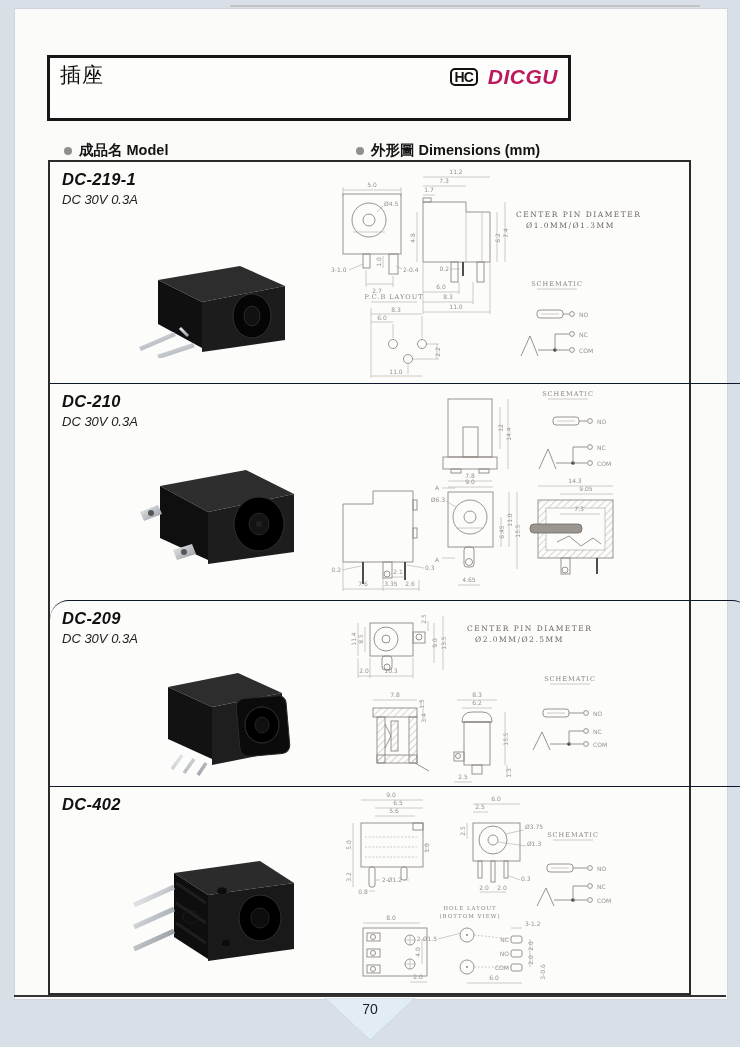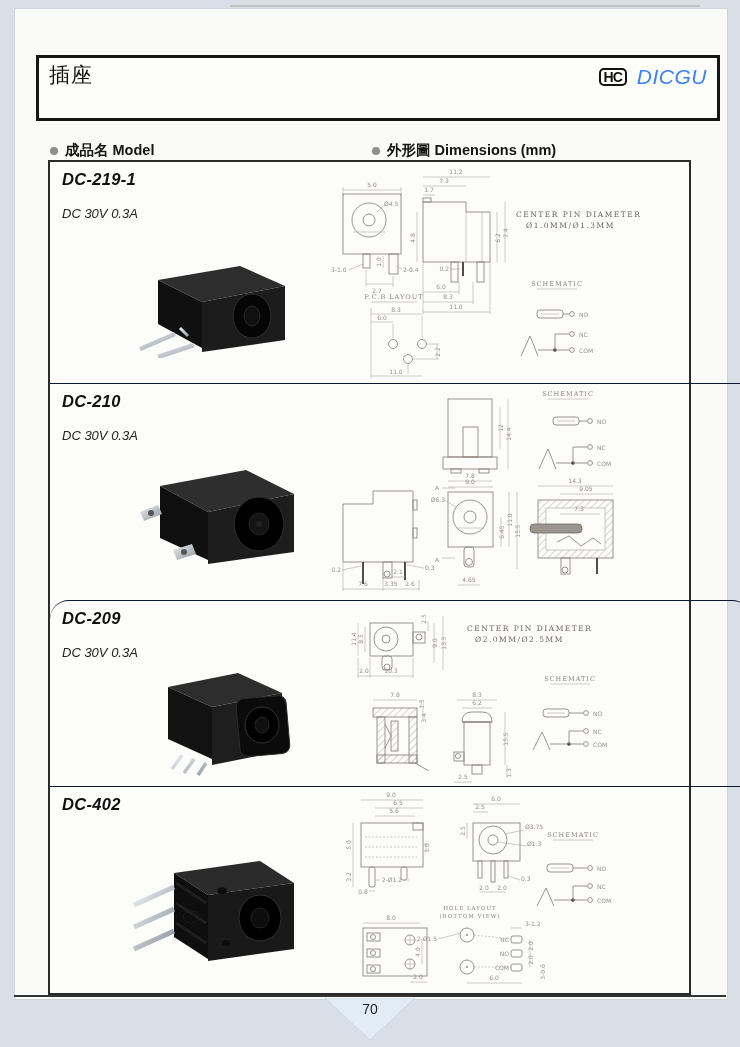--- a/index.html
+++ b/index.html
@@ -1,33 +1,33 @@
 <!DOCTYPE html>
 <html><head>
 <meta charset="utf-8">
 <style>
   html,body{margin:0;padding:0;}
   body{width:740px;height:1047px;position:relative;background:#d8dfe6;font-family:"Liberation Sans",sans-serif;overflow:hidden;}
   .scan-page{position:absolute;left:14px;top:8px;width:712px;height:990px;background:#fafaf8;border:1px solid #cfd6db;}
   .scan-artifact{position:absolute;left:230px;top:5px;width:470px;height:2px;background:#b2aca7;opacity:.55;}
-  .header-box{position:absolute;left:36px;top:55px;width:684px;height:66px;border:3px solid #161616;background:#fdfdfc;box-sizing:border-box;}
+  .header-box{position:absolute;left:47px;top:55px;width:524px;height:66px;border:3px solid #161616;background:#fdfdfc;box-sizing:border-box;}
   .header-title{position:absolute;left:10px;top:3px;font-size:21px;color:#0d0d0d;letter-spacing:1px;}
   .logo{position:absolute;right:10px;top:7px;display:flex;align-items:center;gap:10px;}
   .logo-mark{border:2px solid #111;border-radius:5px;font-weight:bold;font-size:14px;line-height:14px;padding:0 3px;letter-spacing:-1px;color:#111;}
-  .logo-text{font-size:21px;font-weight:400;font-style:italic;color:#3b82f6;letter-spacing:.5px;}
+  .logo-text{font-size:21px;font-weight:700;font-style:italic;color:#be185d;letter-spacing:.5px;}
   .header-bar{position:absolute;left:4px;right:4px;bottom:3px;height:26px;background:#4f4f4f;color:#fff;display:flex;justify-content:space-between;align-items:center;padding:0 8px;box-sizing:border-box;}
   .header-bar span{font-size:14.5px;font-weight:bold;letter-spacing:.3px;}
   .sec-label{position:absolute;top:141px;display:flex;align-items:center;gap:7px;font-size:14.5px;font-weight:bold;color:#141414;}
   .bullet{width:8px;height:8px;border-radius:50%;background:#8f8f8f;display:inline-block;}
   .main-box{position:absolute;left:48px;top:160px;width:643px;height:835px;border:2px solid #2b2b2b;background:#fcfcfb;box-sizing:border-box;}
   .row{position:absolute;left:0;width:701px;}
   .row.divided{border-top:1px solid #0f172a;}
   .model-block{position:absolute;left:12px;top:8px;}
   .model-name{font-size:16.5px;font-weight:bold;font-style:italic;color:#111;letter-spacing:.3px;}
-  .model-spec{font-size:13px;font-style:italic;color:#222;margin-top:17px;}
+  .model-spec{font-size:13px;font-style:italic;color:#222;margin-top:3px;}
   svg{position:absolute;}
   svg .ol{fill:none;stroke:#8f8882;stroke-width:.9;}
   svg .tl{stroke:#a8a29c;stroke-width:.55;fill:none;}
   svg .dim{font-family:"DejaVu Sans",sans-serif;font-size:6px;fill:#97908a;text-anchor:middle;}
   svg .st{text-anchor:start;}  svg .en{text-anchor:end;}
   svg .note{font-family:"DejaVu Serif",serif;font-size:7.5px;fill:#6e6660;letter-spacing:1.5px;text-anchor:start;}
   svg .sch{font-family:"DejaVu Serif",serif;font-size:6.5px;fill:#8b847e;letter-spacing:1px;text-anchor:middle;}
   svg .dark{stroke:#3a3a3a;stroke-width:1.8;}
   svg .dash{stroke-dasharray:2 1.6;}
   .footer-line{position:absolute;left:14px;top:995px;width:712px;height:2px;background:#333;}
@@ -40,25 +40,25 @@
 <div class="scan-artifact"></div>
 
 <div class="header-box">
   <span class="header-title">插座</span>
   <span class="logo">
     <span class="logo-mark">HC</span>
     <span class="logo-text">DICGU</span>
   </span>
 </div>
 
-<div class="sec-label" style="left:50px;">
+<div class="sec-label" style="left:64px;">
   <span class="bullet"></span>
   <span>成品名 Model</span>
 </div>
-<div class="sec-label" style="left:372px;">
+<div class="sec-label" style="left:356px;">
   <span class="bullet"></span>
   <span>外形圖 Dimensions (mm)</span>
 </div>
 
 <div class="main-box">
 
   <div class="row" style="top:0;height:221px;">
     <div class="model-block">
       <div class="model-name">DC-219-1</div>
       <div class="model-spec">DC 30V  0.3A</div>

